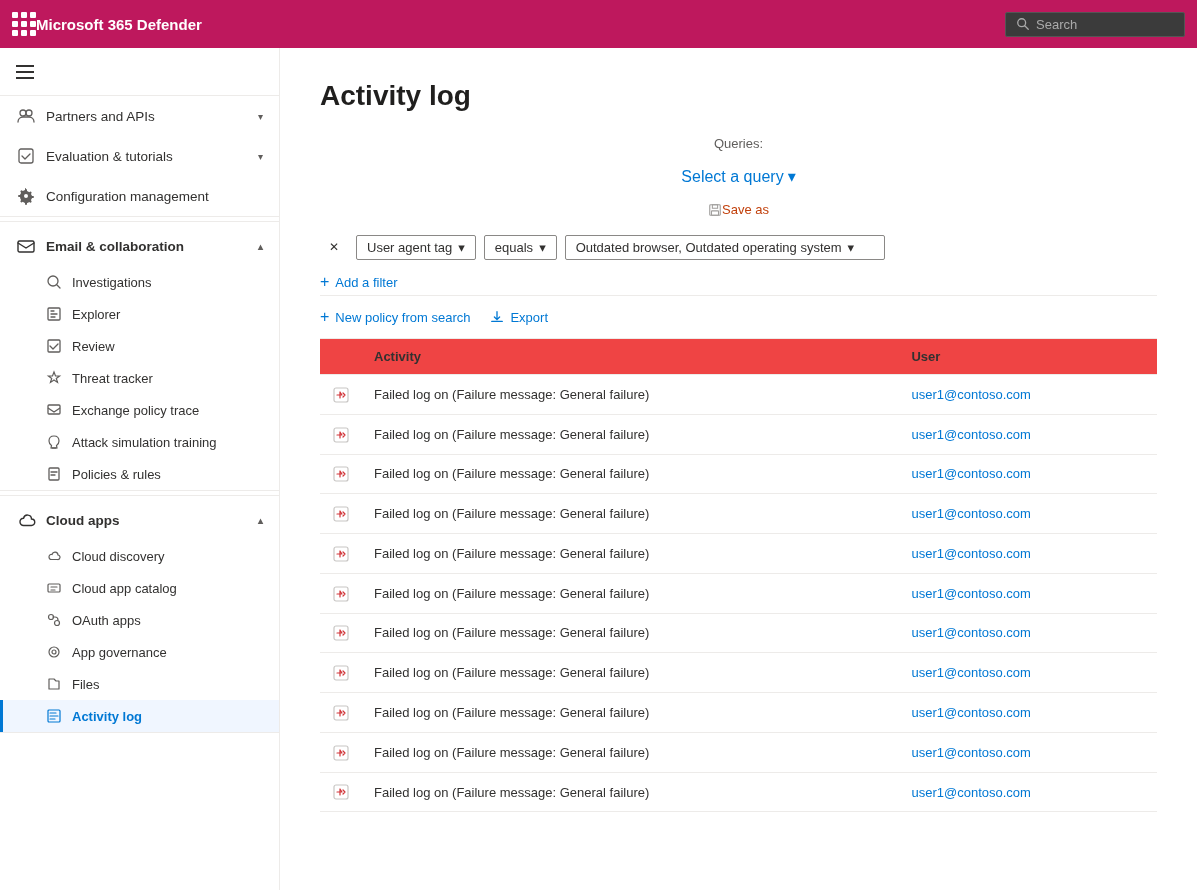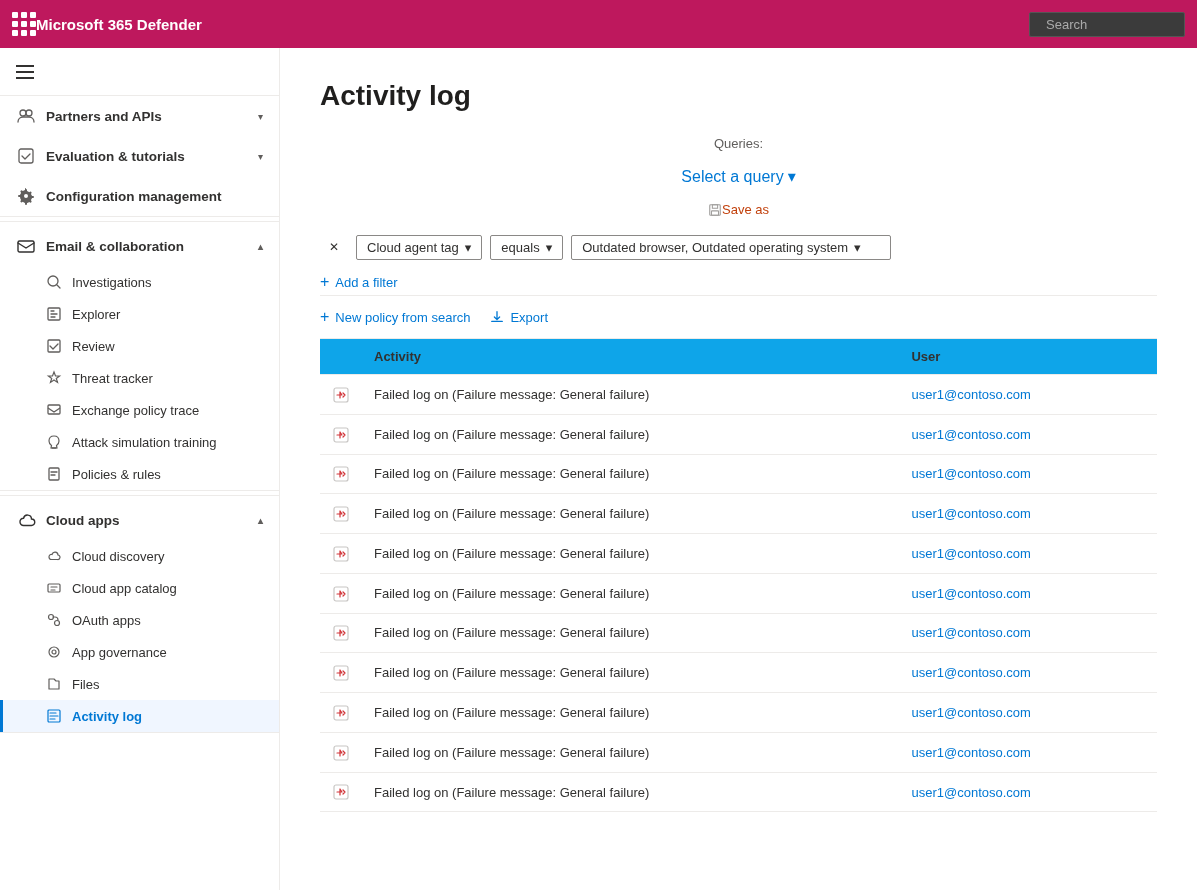--- a/index.html
+++ b/index.html
@@ -26,21 +26,21 @@
     .nav-dots span { width: 6px; height: 6px; background: #fff; border-radius: 1px; display: block; }
     .nav-title { font-size: 15px; font-weight: 600; color: #fff; flex: 1; }
     .search-box {
       display: flex;
       align-items: center;
       background: #3b3b3b;
       border: 1px solid #555;
       border-radius: 2px;
       padding: 4px 10px;
       gap: 6px;
-      width: 156px;
+      width: 180px;
     }
     .search-box input { background: transparent; border: none; outline: none; color: #fff; font-size: 13px; width: 130px; }
     .search-box input::placeholder { color: #aaa; }
 
     
     .main-layout {
       display: flex;
       flex: 1;
       overflow: hidden;
     }
@@ -68,21 +68,21 @@
       display: flex;
       align-items: center;
       padding: 10px 16px;
       cursor: pointer;
       gap: 10px;
       color: #323130;
       text-decoration: none;
     }
     .sidebar-item.section-header { font-weight: 700; color: #323130; }
     .sidebar-item-icon { width: 20px; height: 20px; display: flex; align-items: center; justify-content: center; flex-shrink: 0; }
-    .sidebar-item-label { flex: 1; font-size: 13.5px; font-weight: bold; }
+    .sidebar-item-label { flex: 1; font-size: 13.5px; }
     .chevron { font-size: 10px; color: #605e5c; }
     .sidebar-divider { height: 1px; background: #edebe9; margin: 4px 0; }
     .sidebar-sub-item {
       display: flex;
       align-items: center;
       padding: 8px 16px 8px 46px;
       cursor: pointer;
       gap: 10px;
       color: #323130;
       font-size: 13px;
@@ -191,21 +191,21 @@
 
     
     .data-table { width: 100%; border-collapse: collapse; }
     .data-table th {
       text-align: left;
       padding: 10px 12px;
       font-size: 13px;
       font-weight: 600;
       color: #323130;
       border-bottom: 1px solid #edebe9;
-      background: #0ea5e9;
+      background: #ef4444;
     }
     .data-table td {
       padding: 10px 12px;
       font-size: 13px;
       color: #323130;
       border-bottom: 1px solid #edebe9;
       vertical-align: middle;
     }
     .user-link { color: #0078d4; }
 
@@ -418,21 +418,21 @@
           <rect x="5" y="2" width="6" height="4" stroke="#a19f9d" stroke-width="1.2"></rect>
           <rect x="4" y="9" width="8" height="5" rx="0.5" stroke="#a19f9d" stroke-width="1.2"></rect>
         </svg>
         <span>Save as</span>
       </button>
     </div>
 
     <div class="filters-row">
       <button class="filter-close-btn">✕</button>
       <div class="filter-dropdown">
-        <span>Cloud agent tag</span>
+        <span>User agent tag</span>
         <span>▾</span>
       </div>
       <div class="filter-dropdown">
         <span>equals</span>
         <span>▾</span>
       </div>
       <div class="filter-dropdown filter-dropdown-wide">
         <span>Outdated browser, Outdated operating system</span>
         <span>▾</span>
       </div>

